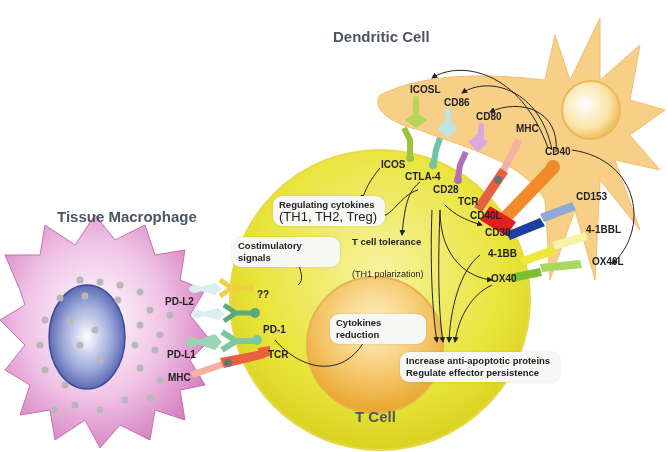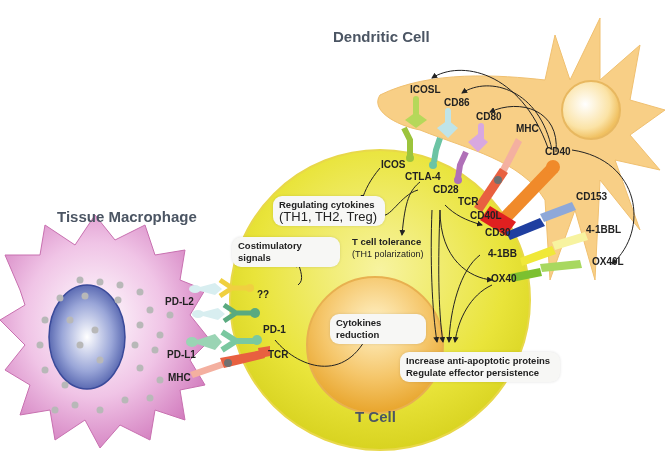--- a/index.html
+++ b/index.html
@@ -5,21 +5,21 @@
   html, body { margin:0; padding:0; background:#ffffff; }
   body { width:668px; height:452px; position:relative; overflow:hidden; font-family:"Liberation Sans", sans-serif; }
   #stage { position:absolute; left:0; top:0; width:668px; height:376px; }
   svg text { font-family:"Liberation Sans", sans-serif; }
   .lbl { font-size:10px; font-weight:bold; fill:#222; }
   .title { font-size:15px; font-weight:bold; fill:#4b5563; }
   .box { position:absolute; background:#f7f7f5; border-radius:9px; box-shadow:0 0 3px rgba(0,0,0,0.12);
          font-size:9.5px; font-weight:bold; color:#222; text-align:left; line-height:12px; padding:3px 6px; box-sizing:border-box; }
   .box .sub { font-weight:normal; font-size:13px; }
   .plain { position:absolute; font-size:9.5px; font-weight:bold; color:#222; line-height:12px; }
-  .plain .sub { font-weight:normal; font-size:9px; }
+  .plain .sub { font-weight:normal; font-size:9px;margin-top:20px; }
 </style>
 </head>
 <body>
 
 <div id="stage">
 <svg width="668" height="452" viewBox="0 0 668 452" xmlns="http://www.w3.org/2000/svg">
   <defs>
     <radialGradient id="tcellGrad" cx="50%" cy="40%" r="60%">
       <stop offset="0%" stop-color="#f7f3a0"></stop>
       <stop offset="70%" stop-color="#e9e43a"></stop>

